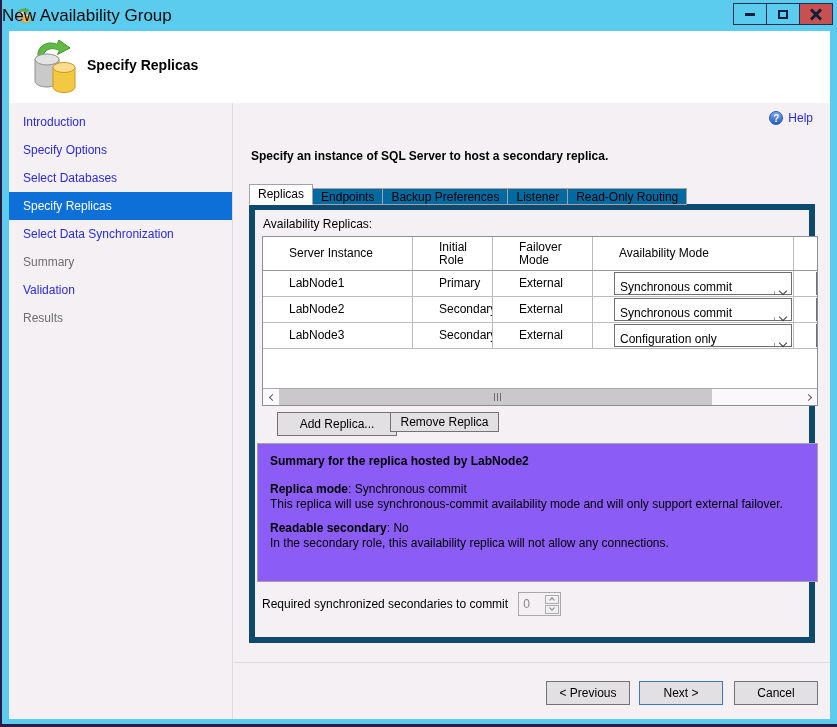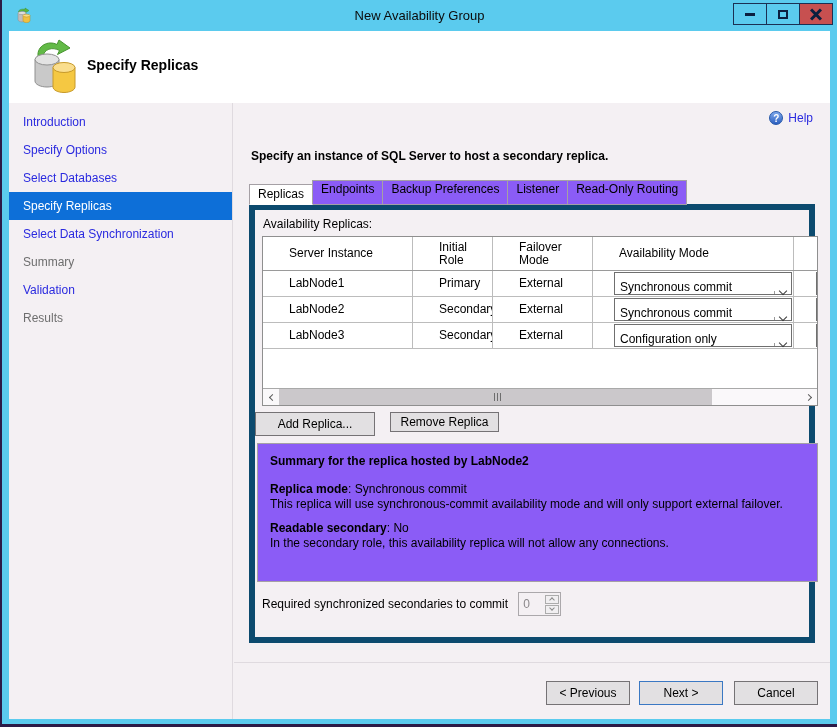--- a/index.html
+++ b/index.html
@@ -4,22 +4,22 @@
 <style>
   html,body{margin:0;padding:0;background:#fff;font-family:"Liberation Sans",sans-serif;}
   *{box-sizing:border-box;}
   .window{position:relative;width:837px;height:727px;background:#5BCBEE;overflow:hidden;}
   .edge-left{position:absolute;left:0;top:0;width:2px;height:100%;background:#2C1B47;z-index:9;}
   .edge-bottom{position:absolute;left:0;bottom:0;width:100%;height:3px;background:#2C1B47;z-index:9;}
 
   
   .titlebar{position:absolute;left:2px;top:0;right:0;height:31px;}
   .app-icon{position:absolute;left:14px;top:7px;width:16px;height:16px;}
-  .win-title{position:absolute;left:0;right:0;top:0;height:31px;line-height:31px;text-align:center;
-    font-size:13px;color:#0b0b0b;}
+  .win-title{position:absolute;left:0;right:0;top:0;height:31px;line-height:31px;text-align:left;
+    font-size:17px;color:#0b0b0b;}
   .win-controls{position:absolute;right:4px;top:3px;display:flex;}
   .win-btn{width:34px;height:22px;border:1px solid #1B3053;background:#5BCBEE;margin-left:-1px;
     display:flex;align-items:center;justify-content:center;cursor:default;}
   .win-btn.close{background:#C75050;}
   .glyph-min{width:10px;height:3px;background:#0B1F3F;}
   .glyph-max{width:10px;height:9px;border:2px solid #0B1F3F;background:transparent;}
   .glyph-x{position:relative;width:12px;height:12px;}
   .glyph-x::before,.glyph-x::after{content:"";position:absolute;left:-1px;top:5px;width:14px;height:3px;background:#0B1F3F;}
   .glyph-x::before{transform:rotate(45deg);}
   .glyph-x::after{transform:rotate(-45deg);}
@@ -40,21 +40,21 @@
   
   .content{position:absolute;left:225px;top:72px;right:0;bottom:0;font-size:12px;color:#000;}
   .help{position:absolute;top:8px;right:17px;display:flex;align-items:center;cursor:default;}
   .help-icon{width:14px;height:14px;border-radius:50%;background:linear-gradient(#7FA9EC,#2B5FC0);
     border:1px solid #2456A8;color:#fff;font-size:10px;font-weight:bold;line-height:13px;text-align:center;margin-right:5px;}
   .help-label{color:#2A2ADF;font-size:12px;}
   .instruction{position:absolute;left:17px;top:46px;font-weight:bold;}
 
   
   .tabs{position:absolute;left:15px;top:81px;height:21px;display:flex;align-items:flex-end;z-index:2;}
-  .tab{height:25px;line-height:16px;padding:0 8px;border:1px solid #A5A0A5;background:#8b5cf6;
+  .tab{height:17px;line-height:16px;padding:0 8px;border:1px solid #A5A0A5;background:#0369a1;
     margin-right:-1px;white-space:nowrap;cursor:default;}
   .tab.active{height:21px;line-height:19px;background:#fff;border-bottom:1px solid #fff;position:relative;z-index:3;}
 
   
   .panel{position:absolute;left:15px;top:101px;width:566px;height:439px;border:6px solid #0c4a6e;}
   .avail-label{position:absolute;left:8px;top:7px;}
 
   .grid{position:absolute;left:7px;top:26px;width:556px;height:170px;border:1px solid #8F8F8F;
     display:flex;flex-direction:column;background:#fff;}
   .rows-area{flex:1;overflow:hidden;background:#fff;}
@@ -79,21 +79,21 @@
   .sarrow{width:16px;display:flex;align-items:center;justify-content:center;}
   .chev-left{width:5px;height:5px;border-right:1.5px solid #5A5A5A;border-bottom:1.5px solid #5A5A5A;transform:rotate(135deg);margin-left:2px;}
   .chev-right{width:5px;height:5px;border-right:1.5px solid #5A5A5A;border-bottom:1.5px solid #5A5A5A;transform:rotate(-45deg);margin-right:2px;}
   .sthumb{width:433px;background:#CBC8CB;display:flex;align-items:center;justify-content:center;}
   .grip{width:1px;height:8px;background:#6E6E6E;box-shadow:3px 0 0 #6E6E6E,6px 0 0 #6E6E6E;margin-left:-3px;}
   .strack{flex:1;}
 
   
   .btn{background:#E2E0E2;border:1px solid #757275;display:flex;align-items:center;justify-content:center;
     font-size:12px;color:#000;cursor:default;}
-  .add-btn{position:absolute;left:0;top:202px;width:120px;height:24px;}
+  .add-btn{position:absolute;left:22px;top:202px;width:120px;height:24px;}
   .remove-btn{position:absolute;left:135px;top:202px;width:109px;height:20px;}
 
   
   .summary-box{position:absolute;left:2px;top:233px;width:561px;height:139px;border:1px solid #A5A0A5;
     background:#8b5cf6;padding:10px 12px;line-height:15px;}
   .sum-title{font-weight:bold;margin-bottom:13px;}
   .b{font-weight:bold;}
   .sum-block{margin-bottom:9px;}
 
   

